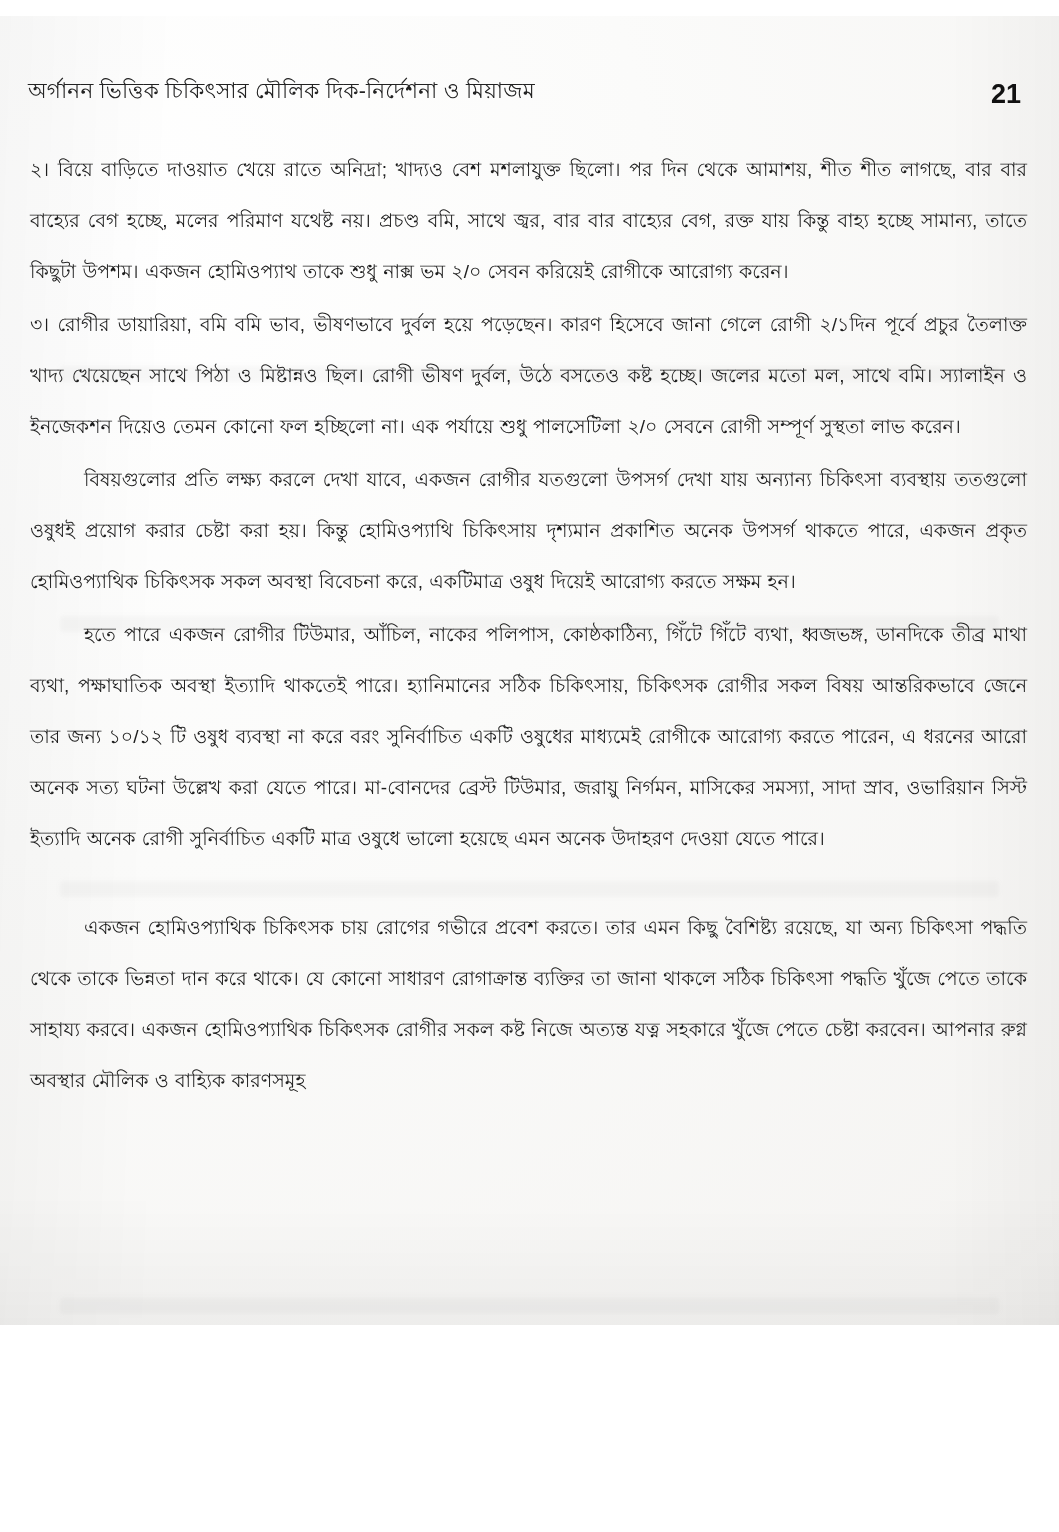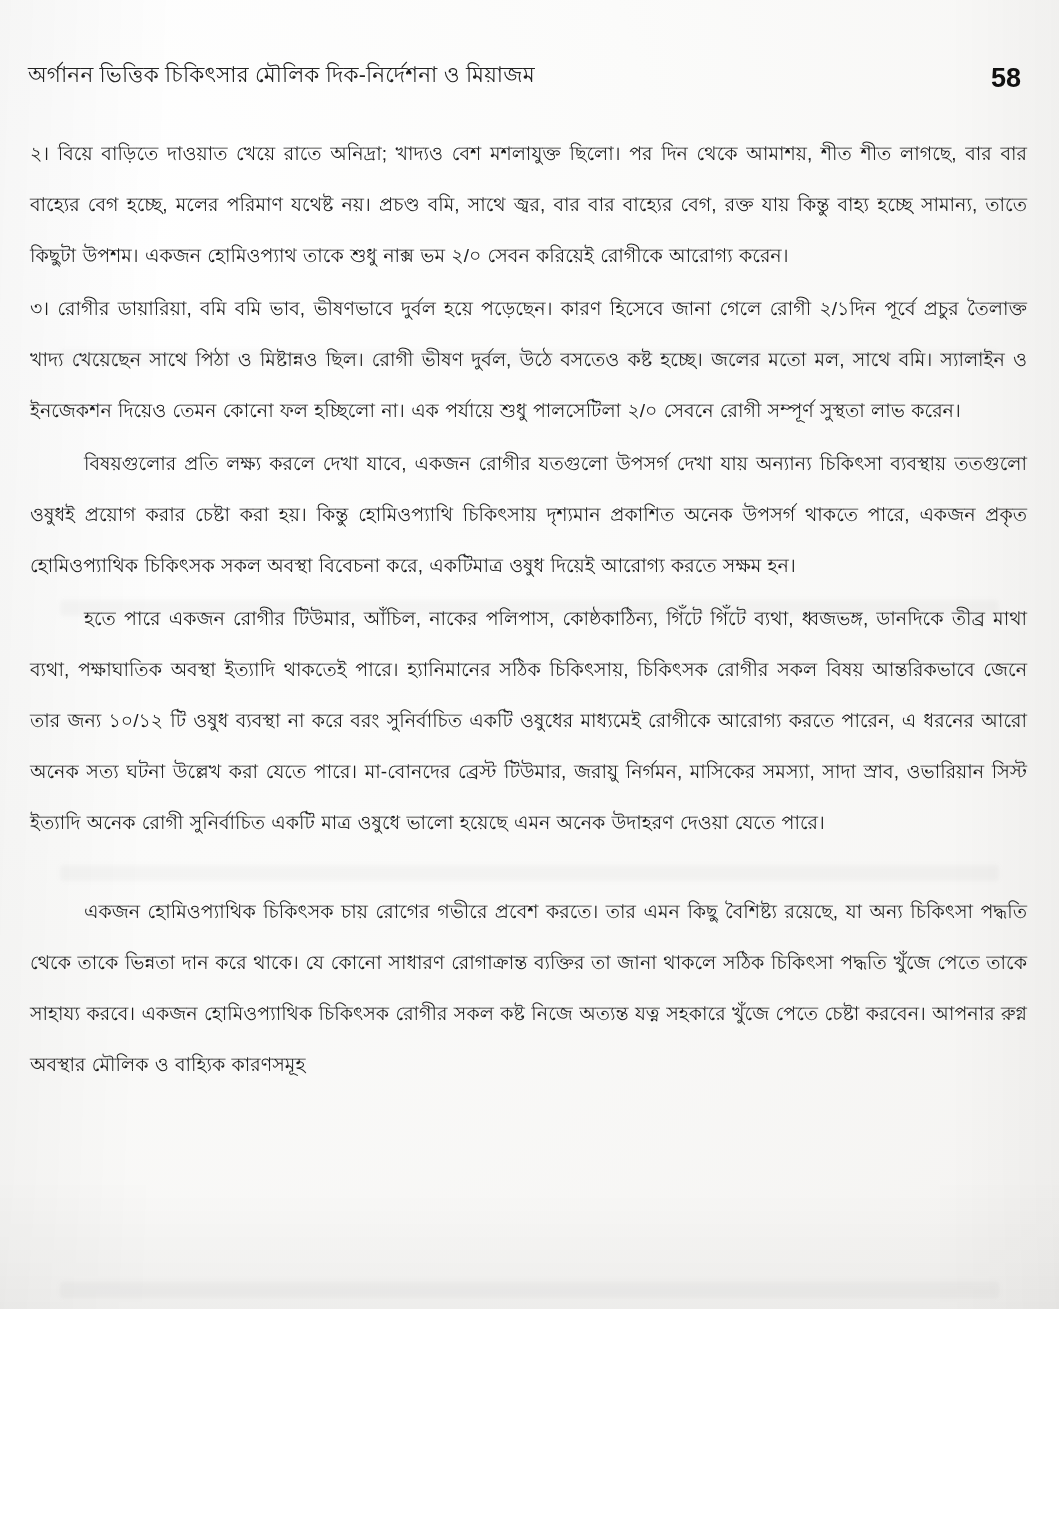--- a/index.html
+++ b/index.html
@@ -4,21 +4,21 @@
 <style>
   html, body {
     margin: 0;
     padding: 0;
     background: #ffffff;
   }
   .page {
     position: relative;
     width: 1059px;
     height: 1309px;
-    margin: 0 auto;
+    margin: 16px auto;
     background:
       radial-gradient(ellipse at 12% 18%, #ffffff 0%, #fbfbfa 40%, #f4f3f1 100%);
     overflow: hidden;
     font-family: "Liberation Sans", "DejaVu Sans", sans-serif;
     color: #1b1b1b;
   }
   
   .paper-noise {
     position: absolute;
     inset: 0;
@@ -90,21 +90,21 @@
 
 <div class="page">
   <div class="paper-noise"></div>
   <div class="ghost-line" style="top:350px"></div>
   <div class="ghost-line" style="top:600px"></div>
   <div class="ghost-line" style="top:865px"></div>
   <div class="ghost-line" style="top:1282px"></div>
 
   <div class="header">
     <div class="running-head">অর্গানন ভিত্তিক চিকিৎসার মৌলিক দিক-নির্দেশনা ও মিয়াজম</div>
-    <div class="page-number">58</div>
+    <div class="page-number">21</div>
   </div>
 
   <div class="body">
     <p class="para">২। বিয়ে বাড়িতে দাওয়াত খেয়ে রাতে অনিদ্রা; খাদ্যও বেশ মশলাযুক্ত ছিলো। পর দিন থেকে আমাশয়, শীত শীত লাগছে, বার বার বাহ্যের বেগ হচ্ছে, মলের পরিমাণ যথেষ্ট নয়। প্রচণ্ড বমি, সাথে জ্বর, বার বার বাহ্যের বেগ, রক্ত যায় কিন্তু বাহ্য হচ্ছে সামান্য, তাতে কিছুটা উপশম। একজন হোমিওপ্যাথ তাকে শুধু নাক্স ভম ২/০ সেবন করিয়েই রোগীকে আরোগ্য করেন।</p>
     <p class="para">৩। রোগীর ডায়ারিয়া, বমি বমি ভাব, ভীষণভাবে দুর্বল হয়ে পড়েছেন। কারণ হিসেবে জানা গেলে রোগী ২/১দিন পূর্বে প্রচুর তৈলাক্ত খাদ্য খেয়েছেন সাথে পিঠা ও মিষ্টান্নও ছিল। রোগী ভীষণ দুর্বল, উঠে বসতেও কষ্ট হচ্ছে। জলের মতো মল, সাথে বমি। স্যালাইন ও ইনজেকশন দিয়েও তেমন কোনো ফল হচ্ছিলো না। এক পর্যায়ে শুধু পালসেটিলা ২/০ সেবনে রোগী সম্পূর্ণ সুস্থতা লাভ করেন।</p>
     <p class="para indent">বিষয়গুলোর প্রতি লক্ষ্য করলে দেখা যাবে, একজন রোগীর যতগুলো উপসর্গ দেখা যায় অন্যান্য চিকিৎসা ব্যবস্থায় ততগুলো ওষুধই প্রয়োগ করার চেষ্টা করা হয়। কিন্তু হোমিওপ্যাথি চিকিৎসায় দৃশ্যমান প্রকাশিত অনেক উপসর্গ থাকতে পারে, একজন প্রকৃত হোমিওপ্যাথিক চিকিৎসক সকল অবস্থা বিবেচনা করে, একটিমাত্র ওষুধ দিয়েই আরোগ্য করতে সক্ষম হন।</p>
     <p class="para indent">হতে পারে একজন রোগীর টিউমার, আঁচিল, নাকের পলিপাস, কোষ্ঠকাঠিন্য, গিঁটে গিঁটে ব্যথা, ধ্বজভঙ্গ, ডানদিকে তীব্র মাথা ব্যথা, পক্ষাঘাতিক অবস্থা ইত্যাদি থাকতেই পারে। হ্যানিমানের সঠিক চিকিৎসায়, চিকিৎসক রোগীর সকল বিষয় আন্তরিকভাবে জেনে তার জন্য ১০/১২ টি ওষুধ ব্যবস্থা না করে বরং সুনির্বাচিত একটি ওষুধের মাধ্যমেই রোগীকে আরোগ্য করতে পারেন, এ ধরনের আরো অনেক সত্য ঘটনা উল্লেখ করা যেতে পারে। মা-বোনদের ব্রেস্ট টিউমার, জরায়ু নির্গমন, মাসিকের সমস্যা, সাদা স্রাব, ওভারিয়ান সিস্ট ইত্যাদি অনেক রোগী সুনির্বাচিত একটি মাত্র ওষুধে ভালো হয়েছে এমন অনেক উদাহরণ দেওয়া যেতে পারে।</p>
     <div class="spacer-block"></div>
     <p class="para indent">একজন হোমিওপ্যাথিক চিকিৎসক চায় রোগের গভীরে প্রবেশ করতে। তার এমন কিছু বৈশিষ্ট্য রয়েছে, যা অন্য চিকিৎসা পদ্ধতি থেকে তাকে ভিন্নতা দান করে থাকে। যে কোনো সাধারণ রোগাক্রান্ত ব্যক্তির তা জানা থাকলে সঠিক চিকিৎসা পদ্ধতি খুঁজে পেতে তাকে সাহায্য করবে। একজন হোমিওপ্যাথিক চিকিৎসক রোগীর সকল কষ্ট নিজে অত্যন্ত যত্ন সহকারে খুঁজে পেতে চেষ্টা করবেন। আপনার রুগ্ন অবস্থার মৌলিক ও বাহ্যিক কারণসমূহ</p>
   </div>

